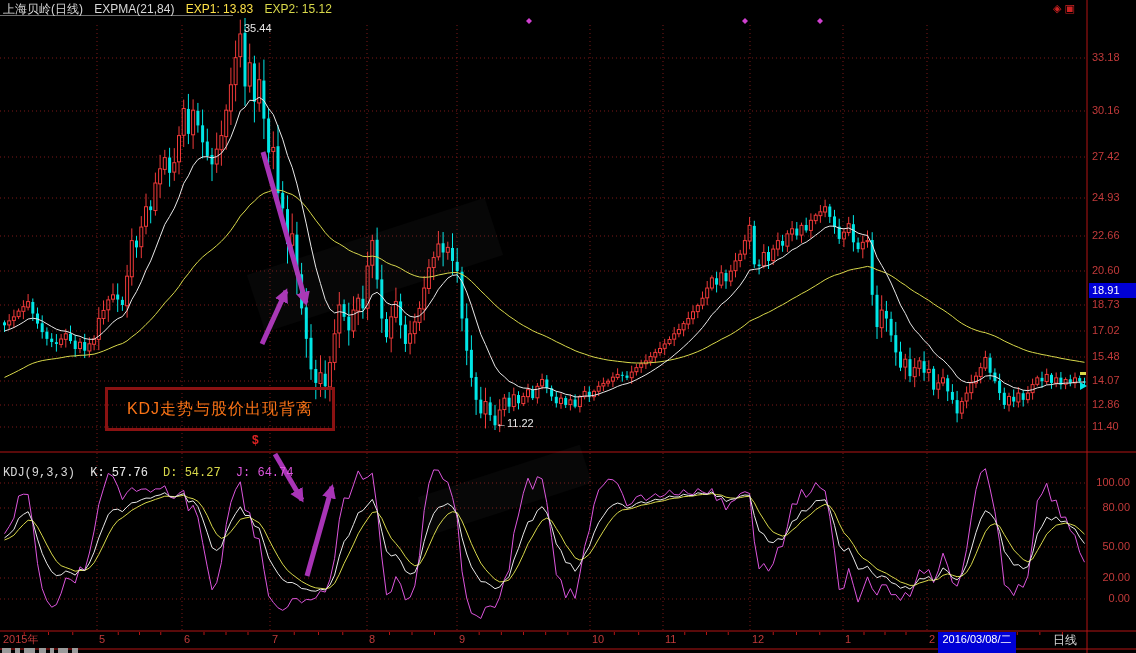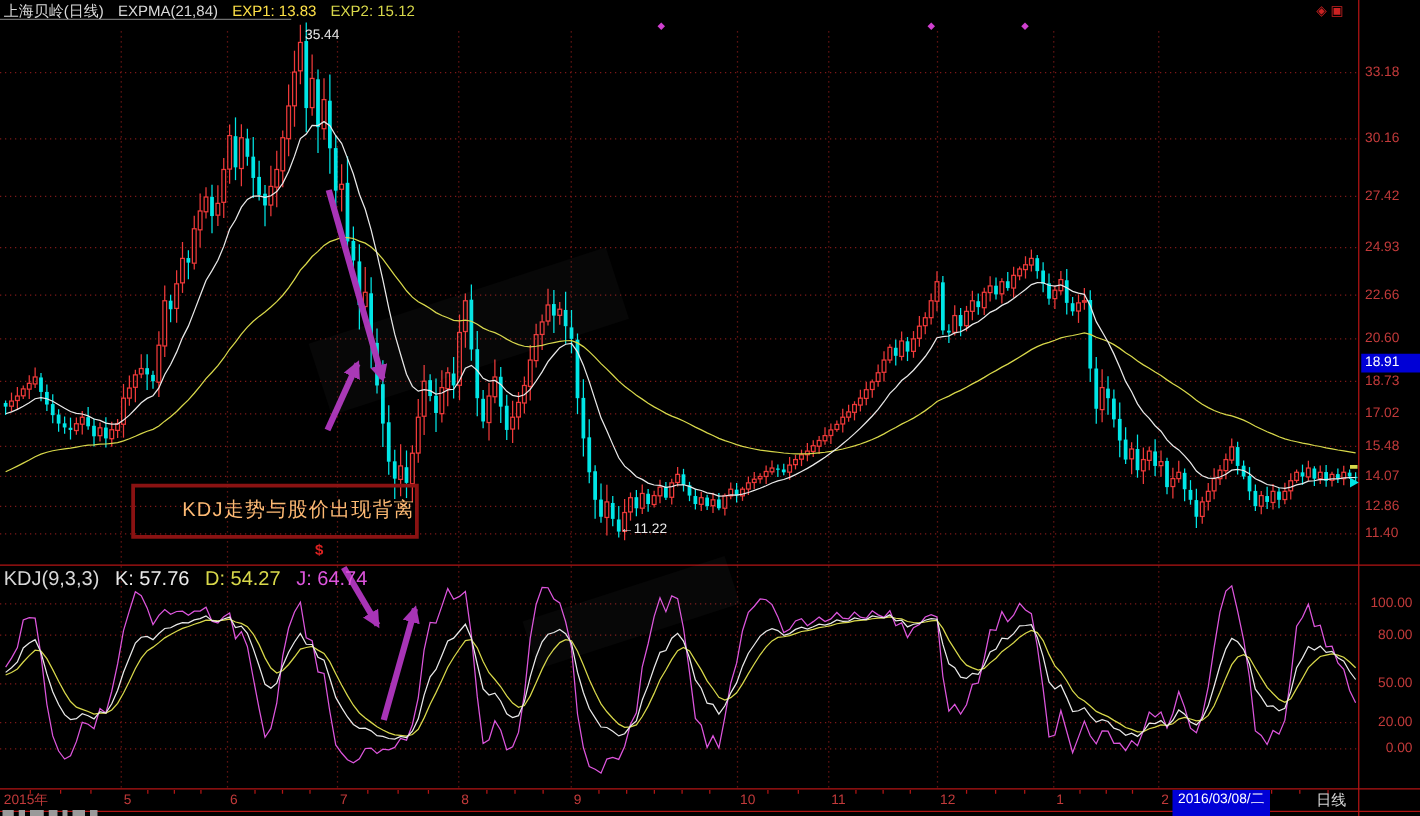--- a/index.html
+++ b/index.html
@@ -7,25 +7,25 @@
           font-family:"Liberation Sans","DejaVu Sans",sans-serif;}
   svg{position:absolute;left:0;top:0;}
   .titlebar{position:absolute;left:3px;top:1px;font-size:12px;white-space:nowrap;z-index:5;}
   .titlebar span{margin-right:8px;}
   .t-name{color:#d8d8d8;margin-top:35px;}
   .t-exp1{color:#fde047;}
   .t-exp2{color:#d8d84a;}
   .title-underline{position:absolute;left:0;top:15px;width:233px;height:1px;background:#6f6f6f;z-index:4;}
   .winicons{position:absolute;left:1053px;top:2px;z-index:6;color:#cc2222;font-size:11px;letter-spacing:3px;}
   .winicons span{cursor:pointer;}
-  .kdjbar{position:absolute;left:3px;top:455px;font-size:16px;white-space:nowrap;z-index:5;}
+  .kdjbar{position:absolute;left:3px;top:466px;font-size:12px;white-space:nowrap;z-index:5;font-family:Liberation Mono, monospace;}
   .kdjbar span{margin-right:8px;}
   .k-name{color:#d8d8d8;} .k-k{color:#e9e9e9;} .k-d{color:#d8d84a;} .k-j{color:#dd55dd;}
   .anno{position:absolute;left:105px;top:387px;width:224px;height:38px;border:3px solid #8a1212;
-        color:#fdba74;font-size:16px;line-height:38px;text-align:right;white-space:nowrap;
+        color:#f97316;font-size:16px;line-height:38px;text-align:center;white-space:nowrap;
         letter-spacing:1px;z-index:7;}
   .hi-mark{position:absolute;left:244px;top:22px;color:#e8e8e8;font-size:11px;z-index:6;}
   .lo-mark{position:absolute;left:496px;top:417px;color:#e8e8e8;font-size:11px;z-index:6;}
   .dollar{position:absolute;left:252px;top:433px;color:#dd2222;font-size:12px;font-weight:bold;z-index:6;}
   .pricebox{position:absolute;left:1089px;top:283px;width:45px;height:15px;background:#0000d6;
             color:#fff;font-size:11px;line-height:15px;padding-left:3px;z-index:6;}
   .datebox{position:absolute;left:938px;top:632px;width:78px;height:27px;background:#0000d6;
            color:#fff;font-size:11px;line-height:15px;text-align:center;z-index:6;}
   .period{position:absolute;left:1053px;top:632px;color:#d8d8d8;font-size:12px;z-index:6;}
   .crop-row{position:absolute;left:2px;top:648px;height:5px;display:flex;gap:4px;z-index:6;}

